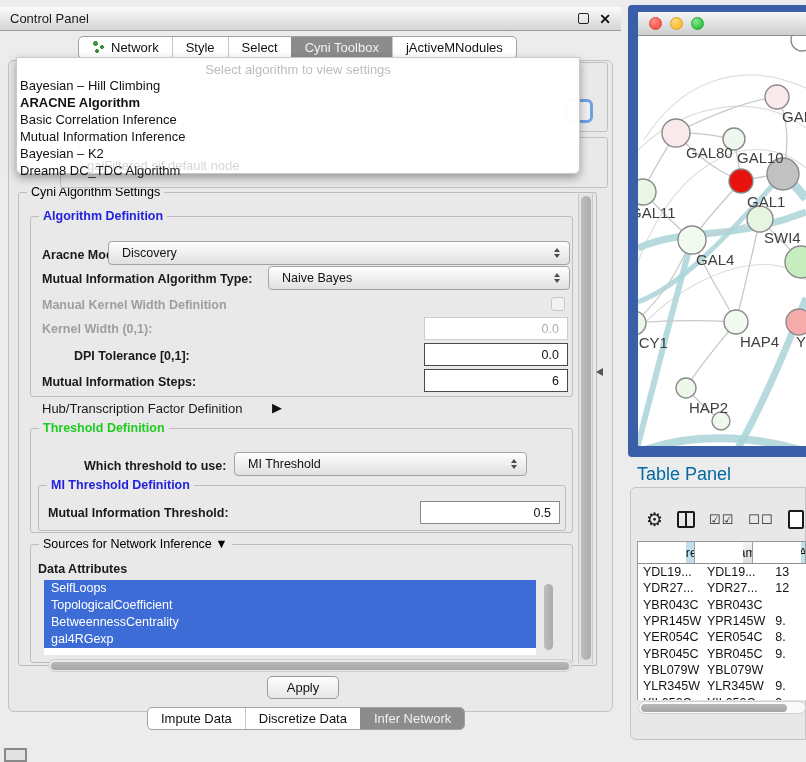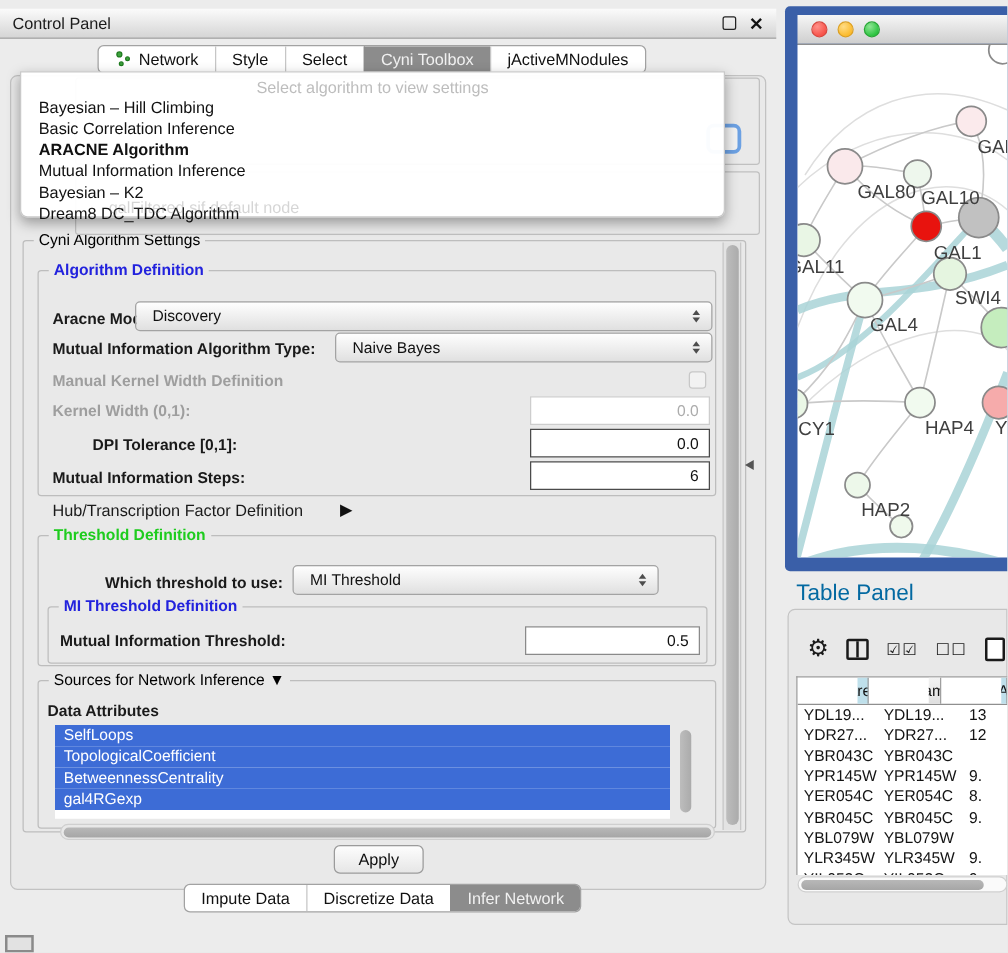--- a/index.html
+++ b/index.html
@@ -55,21 +55,21 @@
   .hthumb { position:absolute; background:linear-gradient(#B8B8B8,#A6A6A6); border-radius:6px; }
 
   #apply-btn { left:267px; top:676px; width:72px; height:23px; background:linear-gradient(#FDFDFD,#E6E6E6);
     border:1px solid #9B9B9B; border-radius:5px; font-size:13px; color:#111;
     display:flex; align-items:center; justify-content:center; }
 
   
   #alg-popup { left:16px; top:57px; width:564px; height:117px; background:rgba(255,255,255,0.97);
     border:1px solid #C9C9C9; border-radius:0 0 6px 6px; box-shadow:0 4px 10px rgba(0,0,0,0.35); z-index:10; }
   #popup-placeholder { width:100%; text-align:center; padding-top:4px; font-size:13px; color:#BDBDBD; }
-  .pitem { font-size:13px; color:#111; height:17px; line-height:17px; padding-left:14px; white-space:nowrap; }
+  .pitem { font-size:13px; color:#111; height:17px; line-height:17px; padding-left:3px; white-space:nowrap; }
   .pitem.b { font-weight:bold; }
   #ghost-text { position:absolute; left:70px; top:100px; font-size:13px; color:#8A8A8A; opacity:0.35; }
 
   .frag { position:absolute; border:1px solid #C0C0C0; border-radius:3px; z-index:5; background:#E9E9E9; }
   #frag-combo { position:absolute; left:565px; top:99px; width:28px; height:24px; border:3px solid #6CA1E3;
     border-radius:6px; background:#F2F2F2; z-index:6; }
   #frag-combo2 { position:absolute; left:72px; top:150px; width:504px; height:33px; border:1.5px solid #9A9A9A;
     border-radius:8px; background:#F4F4F4; z-index:4; }
 
   
@@ -246,22 +246,22 @@
       <span>Infer Network</span>
     </div>
   </div>
 
 <div class="abs" style="left:4px; top:748px; width:23px; height:14px; border:2px solid #8A8A8A; background:#E2E2E2;"></div>
 
 <div class="abs" id="alg-popup">
   <div id="popup-placeholder">Select algorithm to view settings</div>
   <div id="popup-items">
       <div class="pitem">Bayesian – Hill Climbing</div>
+      <div class="pitem b">ARACNE Algorithm</div>
       <div class="pitem">Basic Correlation Inference</div>
-      <div class="pitem b">ARACNE Algorithm</div>
       <div class="pitem">Mutual Information Inference</div>
       <div class="pitem">Bayesian – K2</div>
       <div class="pitem">Dream8 DC_TDC Algorithm</div>
     </div>
   <div id="ghost-text">galFiltered.sif default node</div>
 </div>
 
 <div class="abs" id="cursor-arrow"></div>
 
 <div class="abs" id="net-window"></div>

